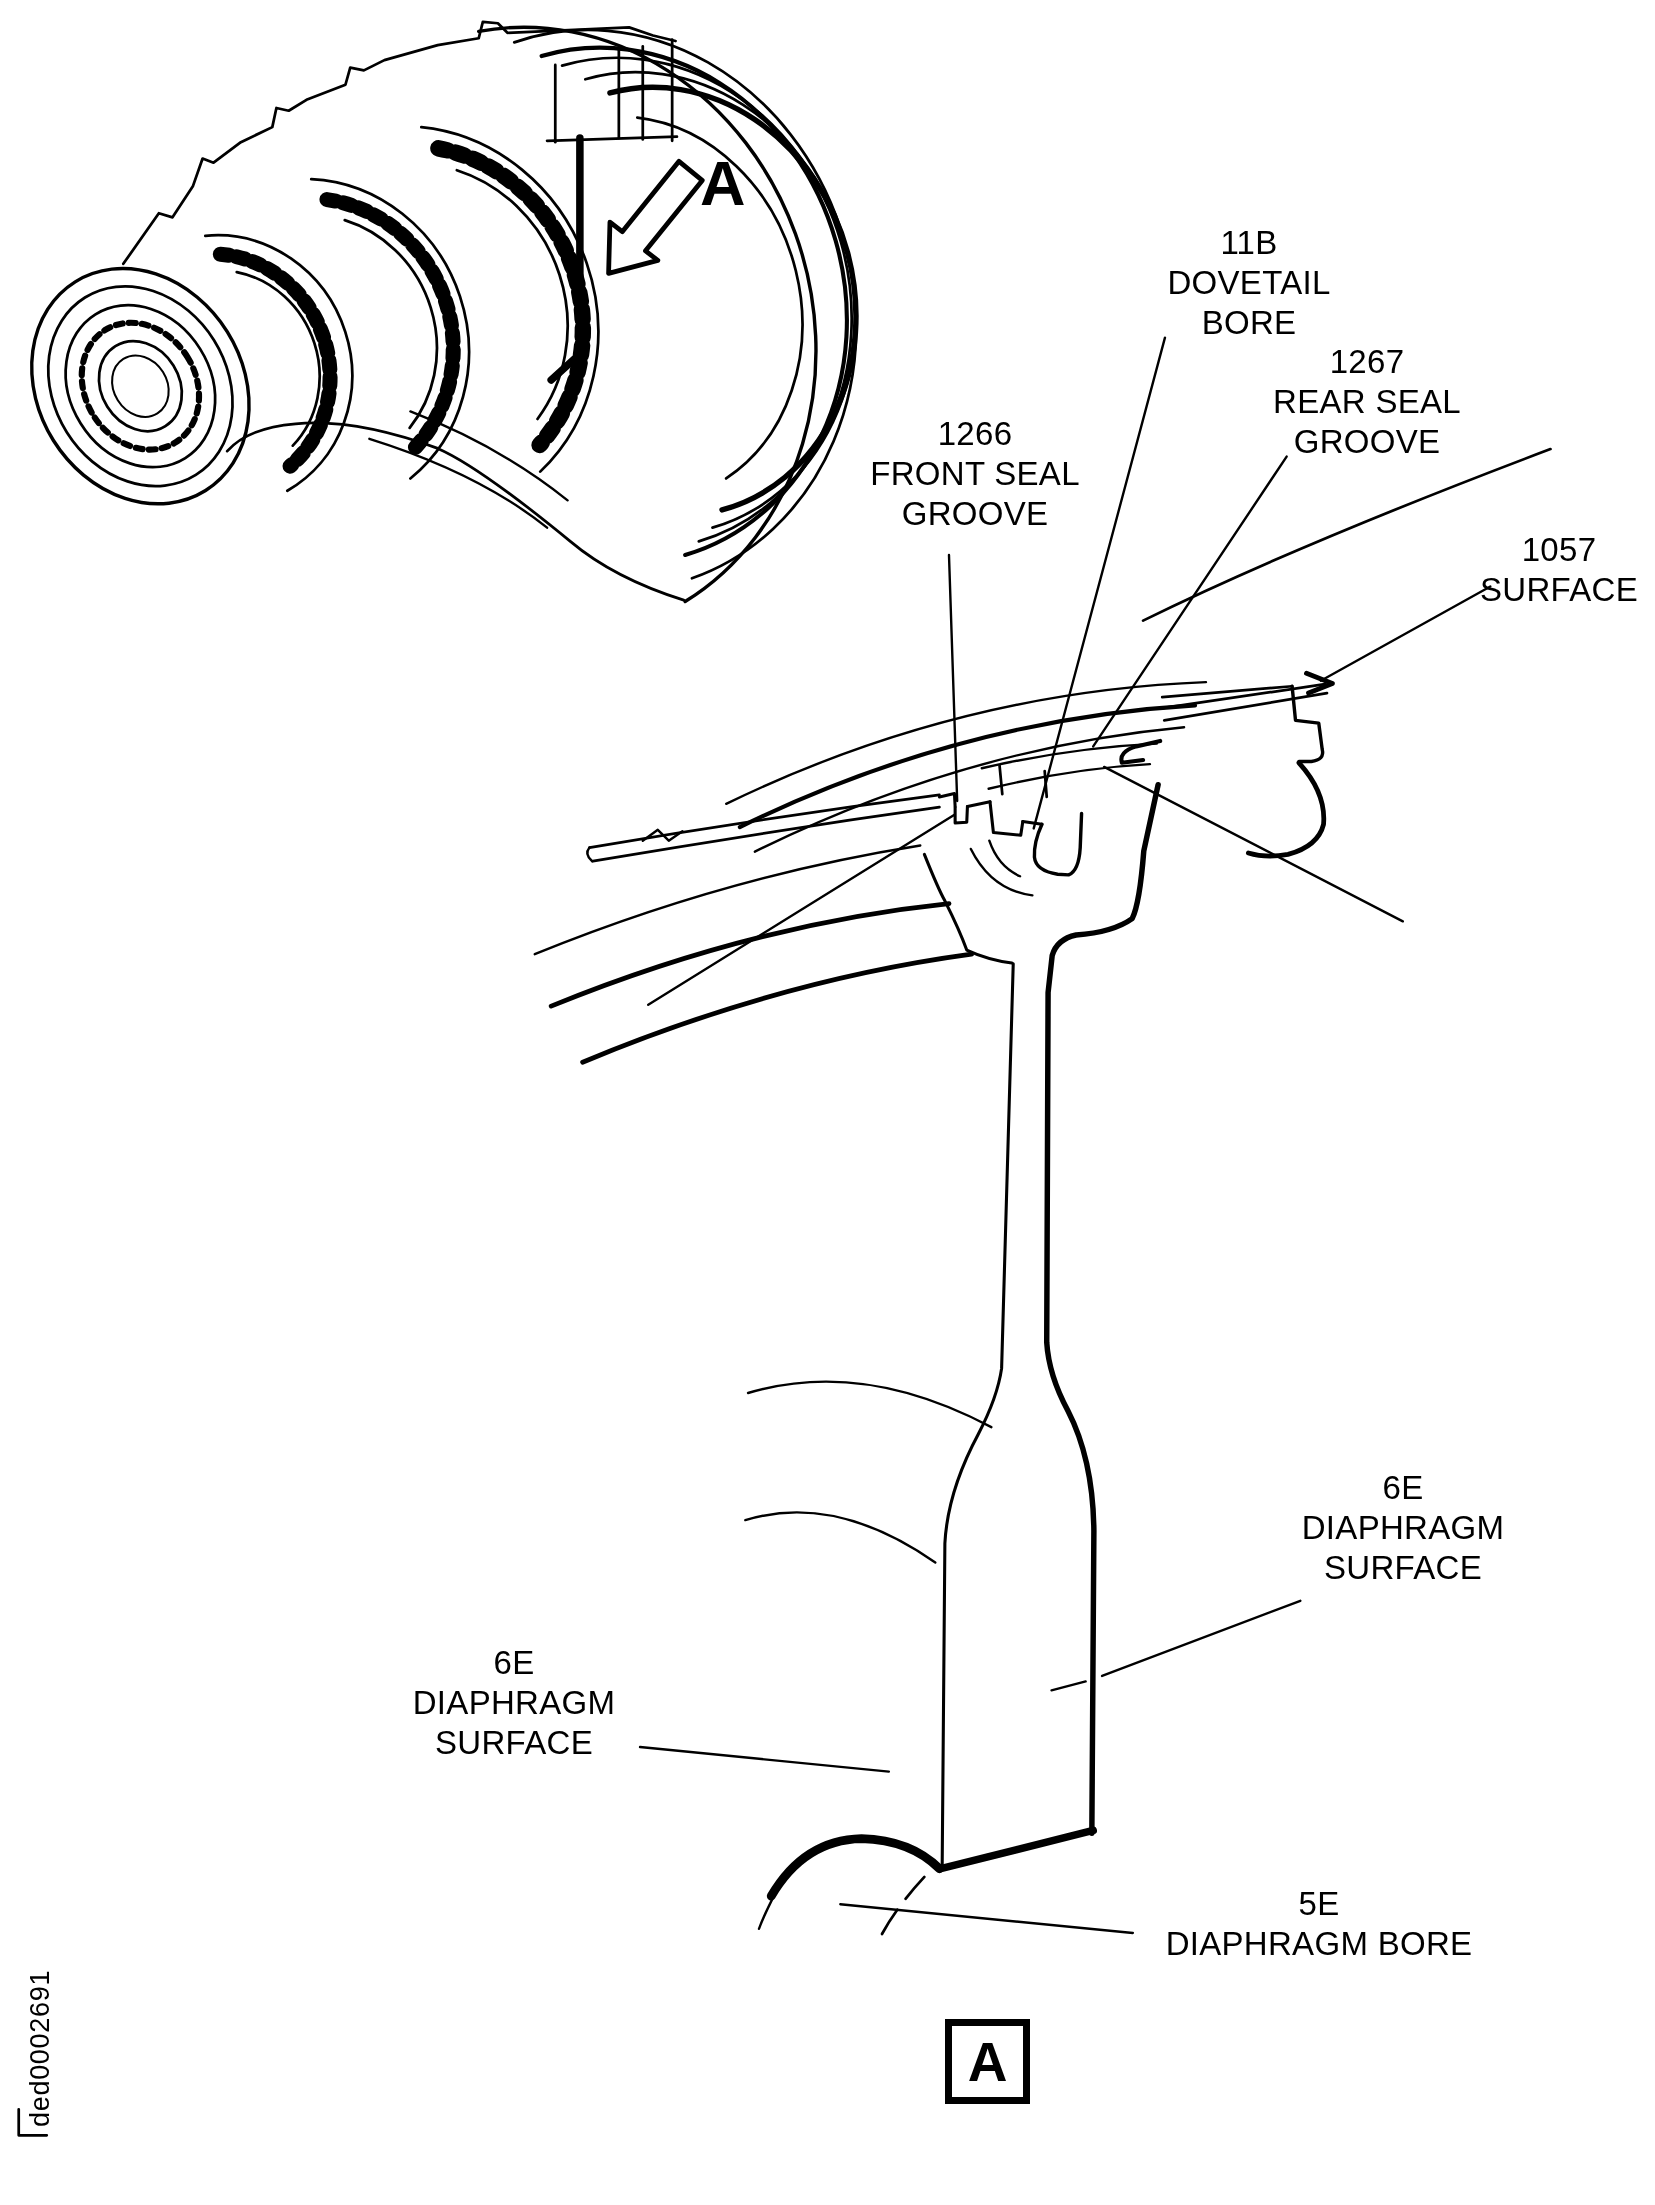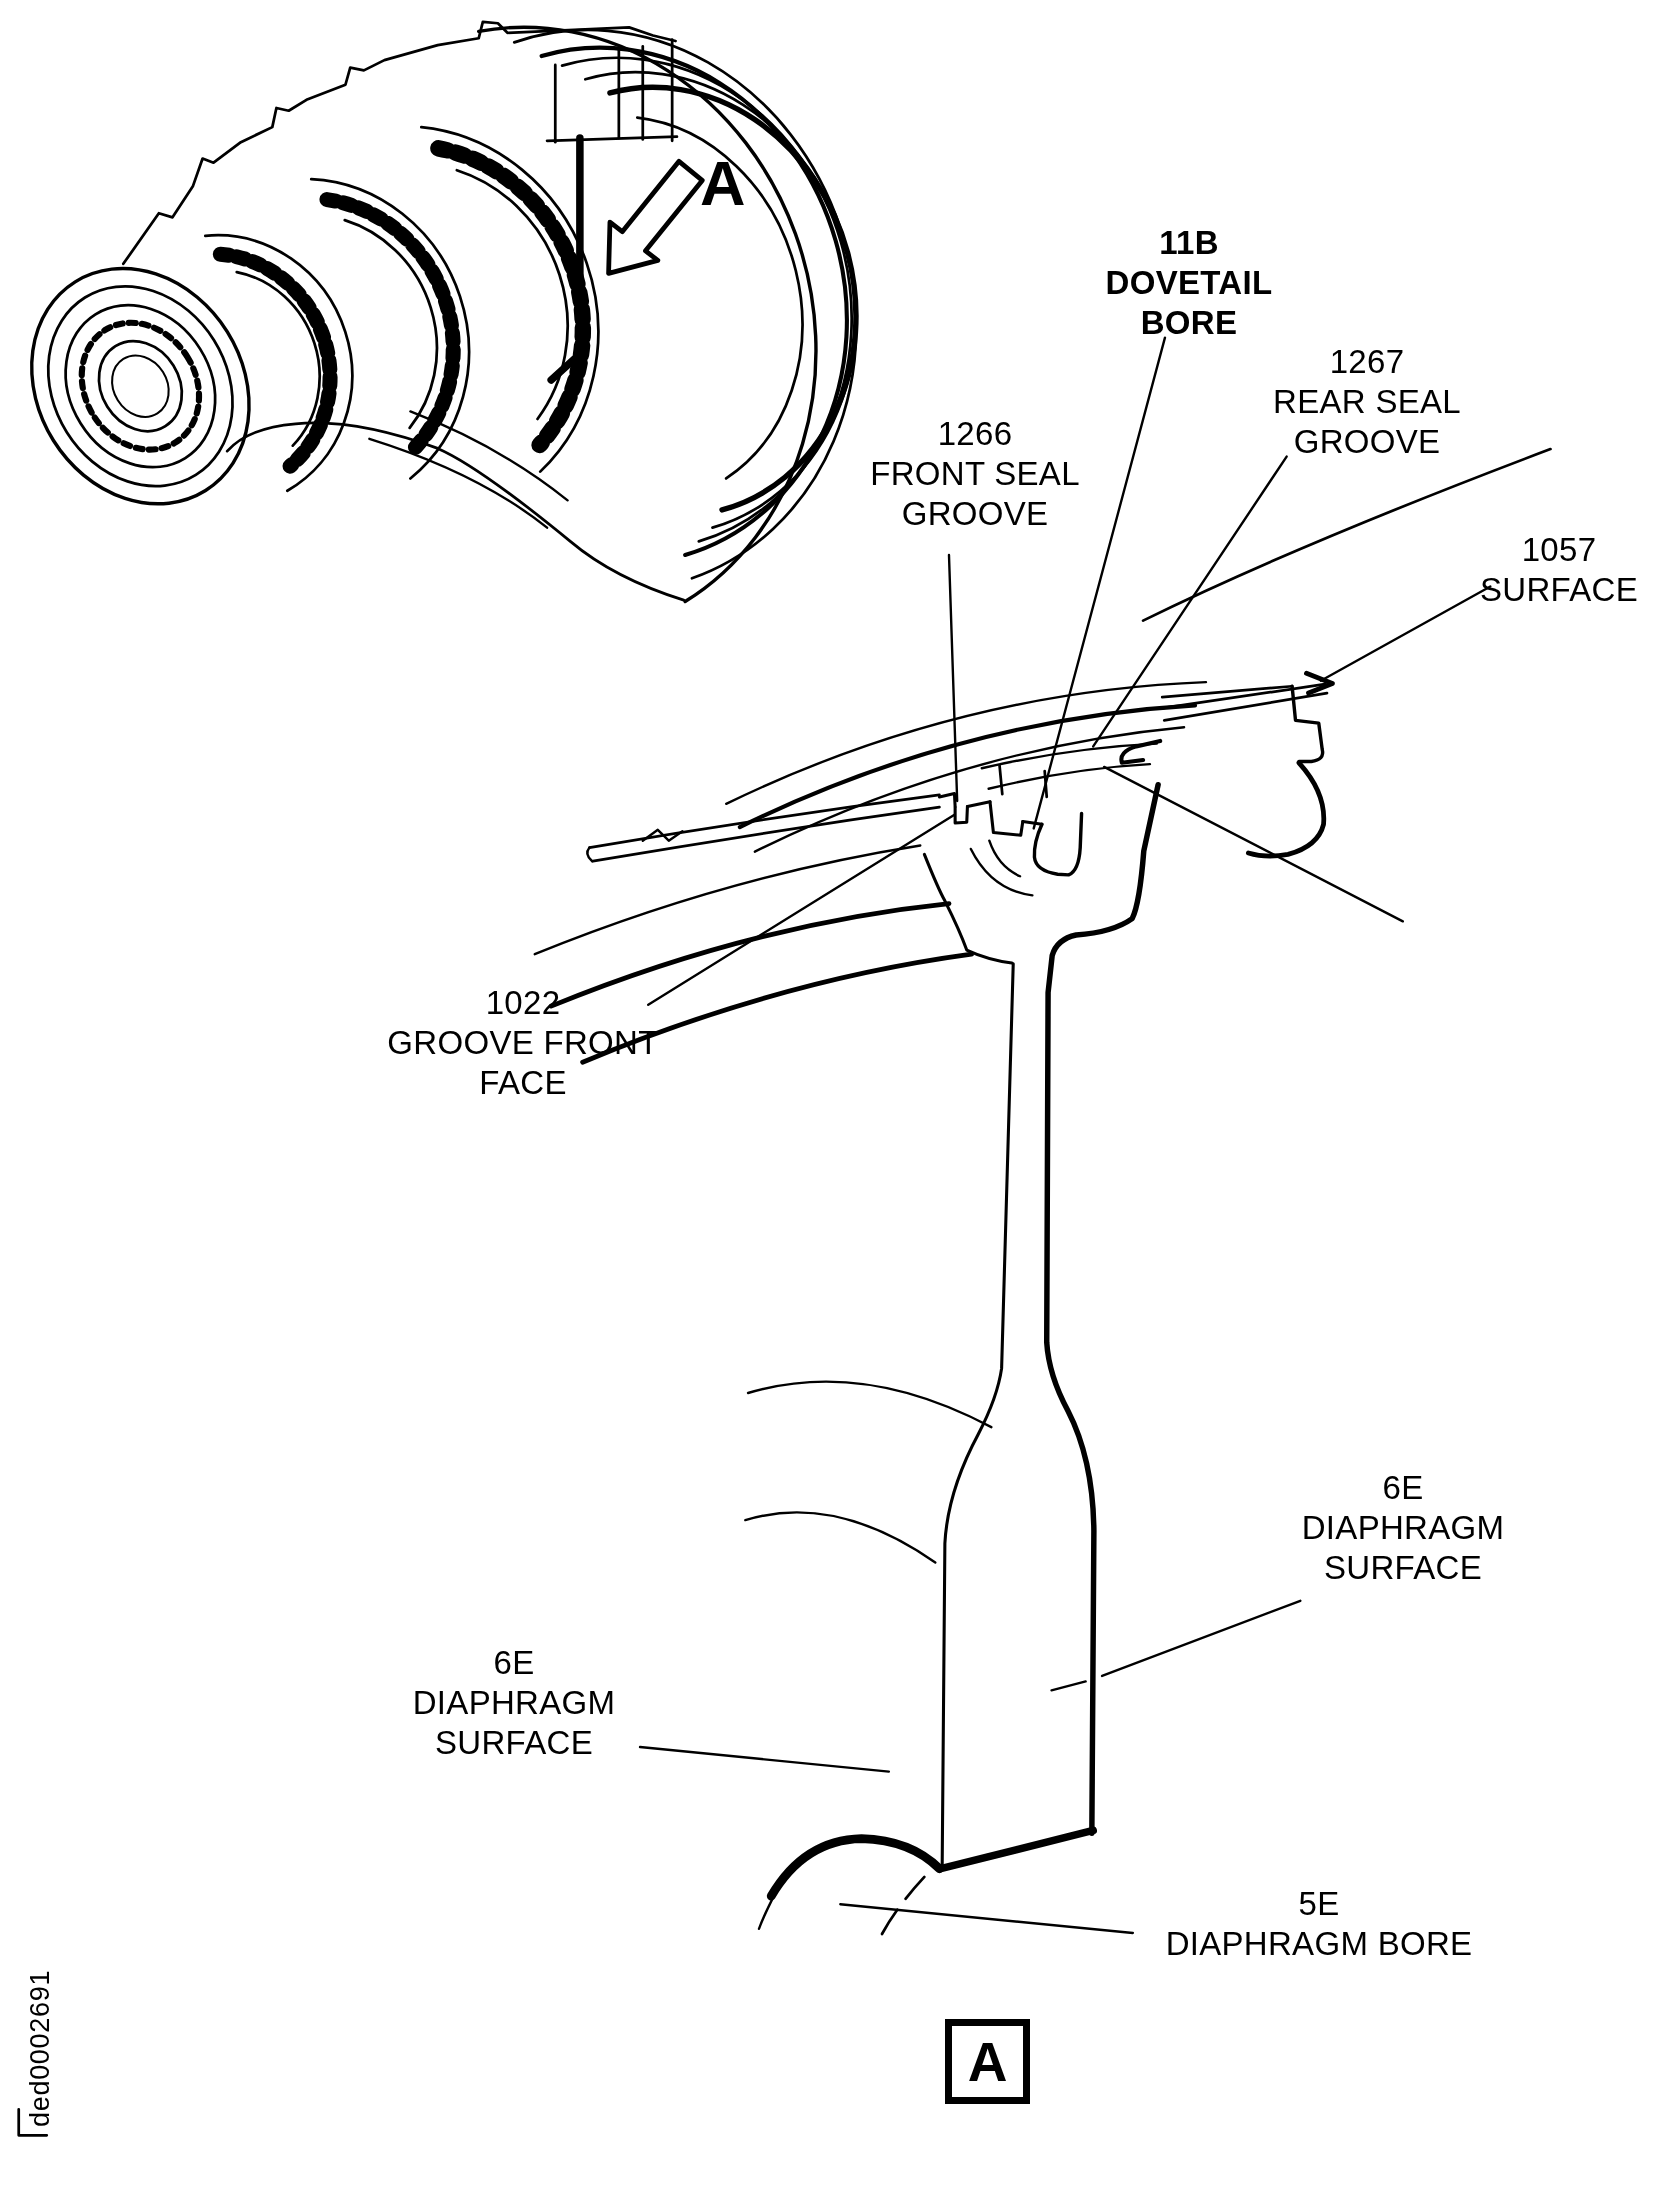--- a/index.html
+++ b/index.html
@@ -181,21 +181,21 @@
       <path d="M 948,1470 L 1396,1192"></path>
       <path d="M 1902,2342 L 1612,2452"></path>
       <path d="M 1588,2460 L 1538,2473"></path>
       <path d="M 936,2556 L 1300,2592"></path>
       <path d="M 1229,2786 L 1657,2828"></path>
     </g>
 
     <path stroke-width="4" d="M 27,3086 L 27,3124 L 68,3124"></path>
   </svg>
 
-  <div class="callout" style="left:1189px;top:223px;font-weight:bold;">
+  <div class="callout" style="left:1249px;top:223px;">
     <div>11B</div>
     <div>DOVETAIL</div>
     <div>BORE</div>
   </div>
 
   <div class="callout" style="left:1367px;top:342px;">
     <div>1267</div>
     <div>REAR SEAL</div>
     <div>GROOVE</div>
   </div>
@@ -205,25 +205,20 @@
     <div>FRONT SEAL</div>
     <div>GROOVE</div>
   </div>
 
   <div class="callout" style="left:1559px;top:530px;">
     <div>1057</div>
     <div>SURFACE</div>
   </div>
 
 
-  <div class="callout" style="left:523px;top:983px;">
-    <div>1022</div>
-    <div>GROOVE FRONT</div>
-    <div>FACE</div>
-  </div>
 
   <div class="callout" style="left:1403px;top:1468px;">
     <div>6E</div>
     <div>DIAPHRAGM</div>
     <div>SURFACE</div>
   </div>
 
   <div class="callout" style="left:514px;top:1643px;">
     <div>6E</div>
     <div>DIAPHRAGM</div>

